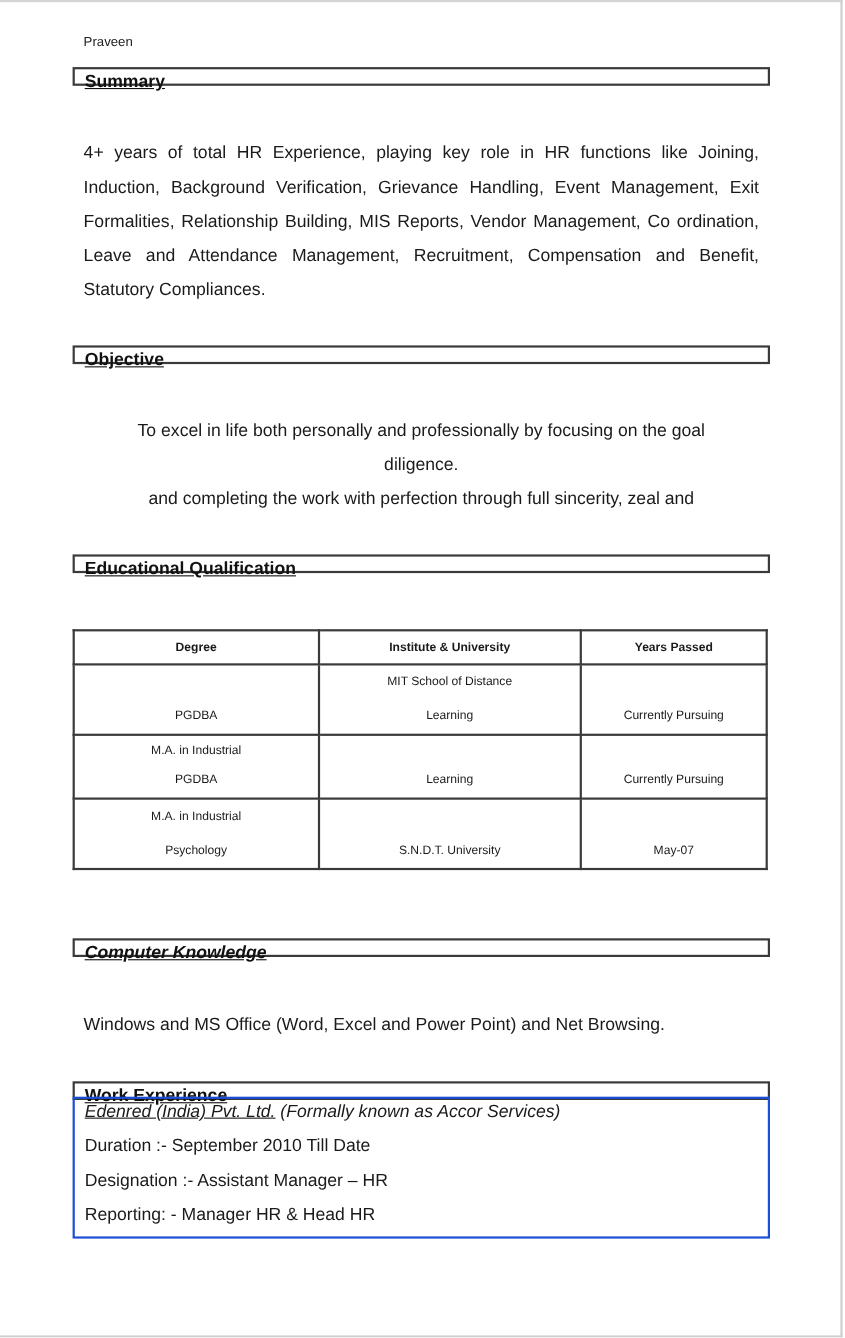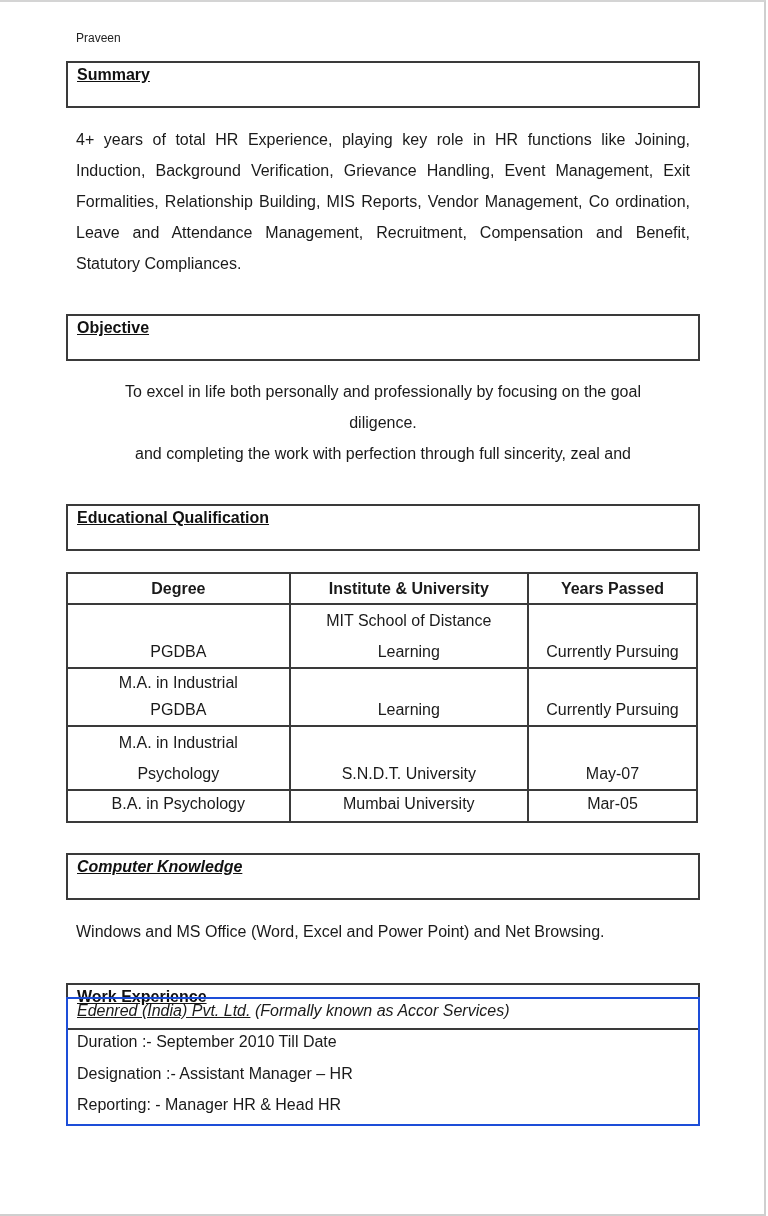--- a/index.html
+++ b/index.html
@@ -19,40 +19,40 @@
     border-bottom: 2px solid #cfcfcf;
   }
   .content {
     position: absolute; left: 66px; top: 0; width: 634px;
   }
   .name {
     position: absolute; left: 10px; top: 31px;
     font-size: 12px; color: #222;
   }
   .section-box {
-    position: absolute; left: 0; width: 630px; height: 47px;
+    position: absolute; left: 0; width: 630px; height: 17px;
     border: 2px solid #3a3a3a;
     box-sizing: border-box;
     width: 634px;
   }
   .section-title {
     position: absolute; left: 9px; top: 3px;
     font-size: 16px; font-weight: bold; text-decoration: underline;
     color: #111;
   }
   .para {
     position: absolute; left: 10px; width: 614px;
     font-size: 16px; line-height: 31px; color: #1a1a1a;
   }
   .justify { text-align: justify; text-align-last: left; }
   .edu-table {
     position: absolute; left: 0; top: 572px;
     width: 632px;
     border-collapse: collapse;
-    font-size: 16px;
+    font-size: 11px;
   }
   .edu-table th, .edu-table td {
     border: 2px solid #3a3a3a;
     text-align: center;
     padding: 0 4px;
     color: #1a1a1a;
   }
   .edu-table th { font-weight: bold; height: 29px; }
   .edu-table td { line-height: 31px; }
   .edu-table .col1 { width: 214px; }
@@ -128,29 +128,20 @@
       <tr style="height:63px;">
         <td style="vertical-align:bottom;">
           <div>M.A. in Industrial</div>
           <div>Psychology</div>
         </td>
         <td style="vertical-align:bottom;margin-left:16px;">
           <div>S.N.D.T. University</div>
         </td>
         <td style="vertical-align:bottom;">May-07</td>
       </tr>
-      <tr style="height:32px;">
-        <td style="vertical-align:top; line-height:26px;">
-          <div>B.A. in Psychology</div>
-        </td>
-        <td style="vertical-align:top; line-height:26px;">
-          <div>Mumbai University</div>
-        </td>
-        <td style="vertical-align:top; line-height:26px;">Mar-05</td>
-      </tr>
     </tbody>
   </table>
 
   <div class="section-box" style="top:853px;font-style:italic;">
     <span class="section-title">Computer Knowledge</span>
   </div>
   <div class="para" style="top:916px;">Windows and MS Office (Word, Excel and Power Point) and Net Browsing.</div>
 
   <div class="section-box" style="top:983px;">
     <span class="section-title">Work Experience</span>

